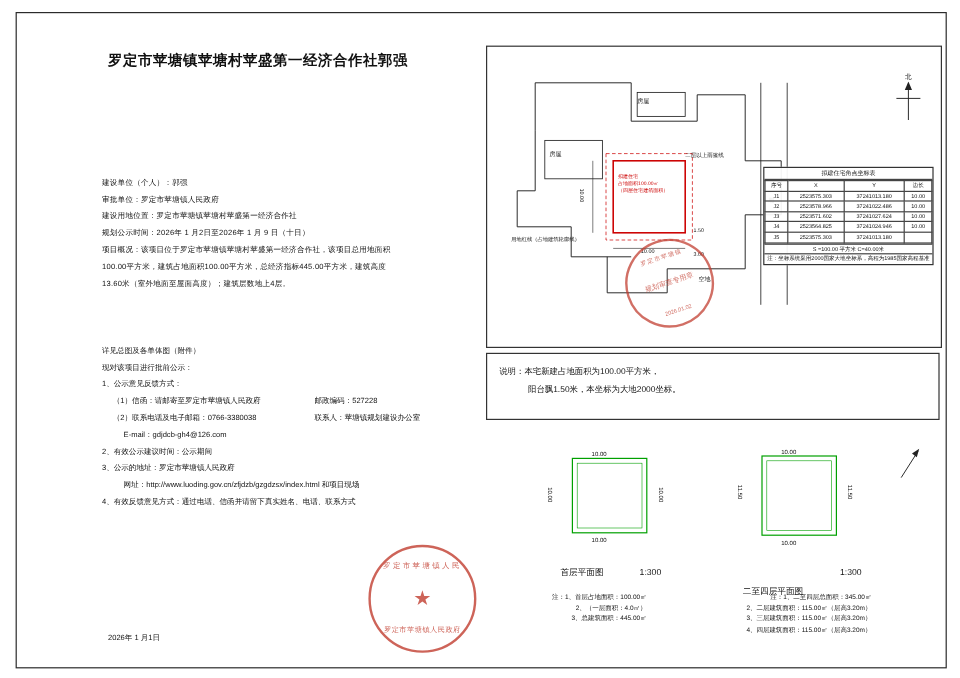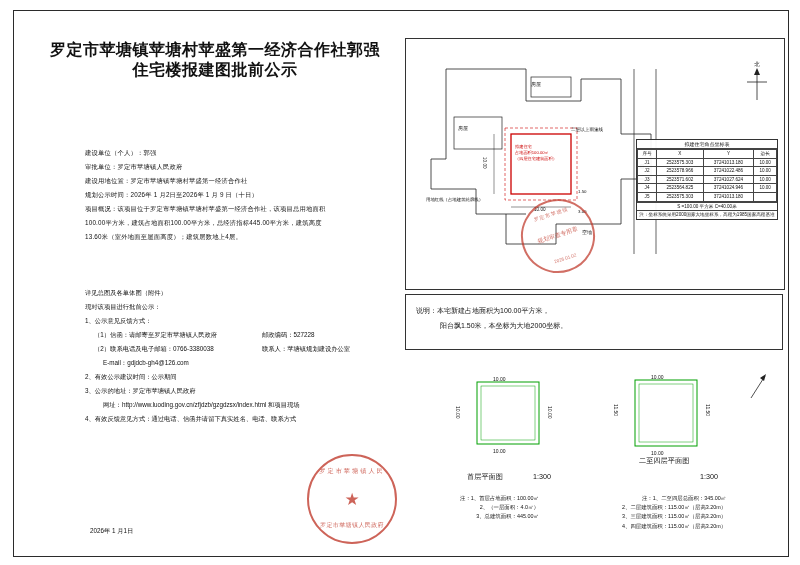--- a/index.html
+++ b/index.html
@@ -3,21 +3,21 @@
 <meta charset="utf-8">
 <style>
   html,body{margin:0;padding:0;background:#ffffff;}
   body{width:800px;height:565px;position:relative;overflow:hidden;
        font-family:"Liberation Sans","DejaVu Sans",sans-serif;color:#111;}
   .page{position:absolute;left:0;top:0;width:800px;height:565px;background:#fff;}
   .frame{position:absolute;left:13px;top:10px;width:774px;height:545px;border:1px solid #2b2b2b;}
   
   .left{position:absolute;left:30px;top:22px;width:370px;height:520px;}
   .title{position:absolute;left:20px;top:18px;width:330px;text-align:center;
-         font-size:16px;font-weight:bold;line-height:20px;letter-spacing:.5px;}
+         font-size:12px;font-weight:bold;line-height:20px;letter-spacing:.5px;}
   .body-text{position:absolute;left:55px;top:125px;width:300px;font-size:6.3px;
              line-height:12.5px;letter-spacing:.2px;text-align:justify;}
   .body-text p{margin:0 0 1.5px 0;}
   .sec2{position:absolute;left:55px;top:265px;width:310px;font-size:6.3px;line-height:12.5px;}
   .sec2 p{margin:0 0 1.5px 0;}
   .sub{padding-left:9px;}
   .sub2{padding-left:18px;}
   .two-col{display:flex;}
   .two-col span:first-child{width:168px;display:inline-block;}
   
@@ -60,21 +60,20 @@
 </head>
 <body>
 
 <div class="page">
   <div class="frame"></div>
 
   <div class="left">
 
     <div class="title">
       <div>罗定市苹塘镇苹塘村苹盛第一经济合作社郭强</div>
-      <div>住宅楼报建图批前公示</div>
     </div>
 
     <div class="body-text">
       <p>建设单位（个人）：郭强</p>
       <p>审批单位：罗定市苹塘镇人民政府</p>
       <p>建设用地位置：罗定市苹塘镇苹塘村苹盛第一经济合作社</p>
       <p>规划公示时间：2026年 1 月2日至2026年 1 月 9 日（十日）</p>
       <p>项目概况：该项目位于罗定市苹塘镇苹塘村苹盛第一经济合作社，该项目总用地面积</p>
       <p>100.00平方米，建筑占地面积100.00平方米，总经济指标445.00平方米，建筑高度</p>
       <p>13.60米（室外地面至屋面高度）；建筑层数地上4层。</p>
@@ -228,21 +227,21 @@
       </div>
 
       <svg width="90" height="80" style="position:absolute;left:218px;top:10px;">
         <rect x="12" y="6" width="62" height="66" fill="none" stroke="#00a000" stroke-width="1"></rect>
         <rect x="16" y="10" width="54" height="58" fill="none" stroke="#00a000" stroke-width=".5"></rect>
       </svg>
       <div style="position:absolute;left:246px;top:10px;font-size:5px;">10.00</div>
       <div style="position:absolute;left:208px;top:40px;font-size:5px;writing-mode:vertical-rl;">11.50</div>
       <div style="position:absolute;left:300px;top:40px;font-size:5px;writing-mode:vertical-rl;">11.50</div>
       <div style="position:absolute;left:246px;top:86px;font-size:5px;">10.00</div>
-      <div class="fp-cap" style="left:214px;top:92px;margin-left:20px;">二至四层平面图</div>
+      <div class="fp-cap" style="left:214px;top:124px;">二至四层平面图</div>
       <div class="fp-cap" style="left:295px;top:108px;">1:300</div>
       <div class="fp-notes" style="left:210px;top:130px;">
         <div>注：1、二至四层总面积：345.00㎡</div>
         <div style="padding-left:7px;">2、二层建筑面积：115.00㎡（层高3.20m）</div>
         <div style="padding-left:7px;">3、三层建筑面积：115.00㎡（层高3.20m）</div>
         <div style="padding-left:7px;">4、四层建筑面积：115.00㎡（层高3.20m）</div>
       </div>
 
       <div class="north" style="left:340px;top:8px;text-align:center;">
         <svg width="24" height="30">

